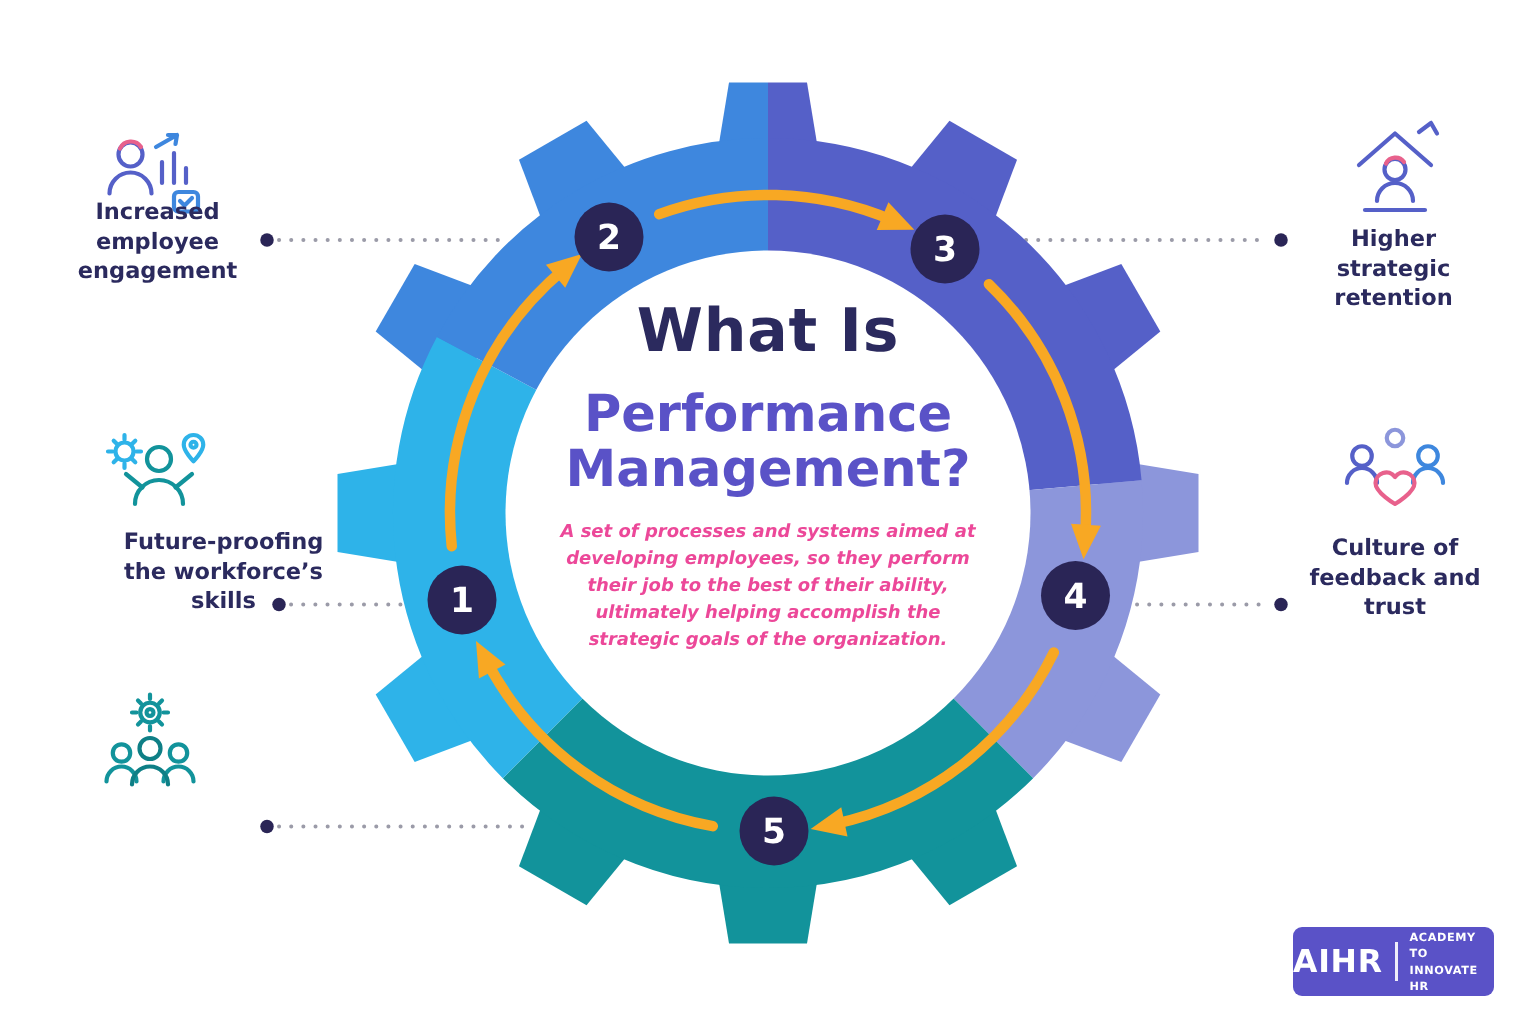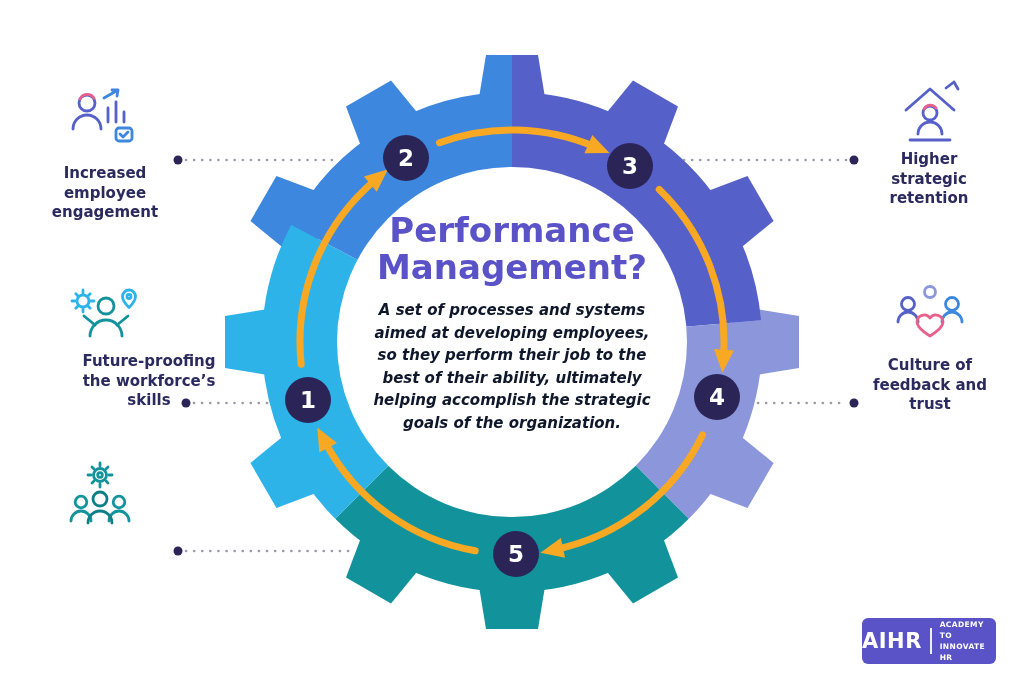--- a/index.html
+++ b/index.html
@@ -17,22 +17,22 @@
   .ring{fill:none;stroke-width:76;}
   .arrow{fill:none;stroke:#F8A823;stroke-width:7;stroke-linecap:round;}
   .badge-circle{fill:#2A2556;}
   .badge-num{fill:#ffffff;font-weight:bold;font-size:23px;text-anchor:middle;}
   .dotline{stroke:#9b9ba8;stroke-width:2.6;stroke-linecap:round;stroke-dasharray:0.1 8;fill:none;}
   .dot{fill:#2A2556;}
   
   .center-text{position:absolute;left:357px;top:198px;width:310px;text-align:center;}
   .title1{font-size:40px;font-weight:800;color:#2B2A5E;letter-spacing:.5px;}
   .title2{font-size:34px;font-weight:800;color:#5A52C7;line-height:1.08;margin-top:14px;}
-  .desc{margin:14px auto 16px;width:278px;font-size:15px;font-style:italic;font-weight:600;
-        color:#0f172a;line-height:1.5;}
+  .desc{margin:14px auto 16px;width:278px;font-size:12px;font-style:italic;font-weight:600;
+        color:#ec4899;line-height:1.5;}
   
   .benefit-label{position:absolute;text-align:center;color:#2B2A5E;font-weight:bold;
         font-size:15px;line-height:1.3;}
   .benefit-icon{position:absolute;}
   .benefit-icon svg{display:block;}
   .icon-stroke{fill:none;stroke-width:2.8;stroke-linecap:round;stroke-linejoin:round;}
   
   .logo{position:absolute;left:862px;top:618px;width:134px;height:46px;background:#5A52C7;
         border-radius:6px;display:flex;align-items:center;justify-content:center;gap:8px;}
   .logo-brand{color:#fff;font-weight:800;font-size:21px;letter-spacing:.5px;}
@@ -120,38 +120,39 @@
         <text class="badge-num" x="717" y="405">4</text>
       </g>
       <g>
         <circle class="badge-circle" cx="516" cy="554" r="23"></circle>
         <text class="badge-num" x="516" y="562">5</text>
       </g>
     </g>
   </svg>
 
   <div class="center-text">
+    <div class="title1">What Is</div>
     <div class="title2">Performance Management?</div>
     <div class="desc">A set of processes and systems aimed at developing employees, so they perform their job to the best of their ability, ultimately helping accomplish the strategic goals of the organization.</div>
   </div>
 
   <div class="benefit-icon" style="left:66px;top:76px;">
     <svg width="72" height="72" viewBox="0 0 72 72">
       <g class="icon-stroke">
         <path d="M42 46 V32 M50 46 V26 M58 46 V36" stroke="#5560C8"></path>
         <path d="M38 22 L52 14 M52 14 l-6 0 M52 14 l-1 6" stroke="#3E87DE"></path>
         <circle cx="21" cy="27" r="8" stroke="#5560C8"></circle>
         <path d="M14 23 a8 8 0 0 1 14 -1" stroke="#E8618C"></path>
         <path d="M7 53 a14 14 0 0 1 28 0" stroke="#5560C8"></path>
         <rect x="50" y="52" width="16" height="13" rx="3" stroke="#3E87DE"></rect>
         <path d="M54 58 l3 3 l5 -5" stroke="#3E87DE"></path>
       </g>
     </svg>
   </div>
-  <div class="benefit-label" style="left:45px;top:164px;width:120px;text-align:center;">Increased employee engagement</div>
+  <div class="benefit-label" style="left:45px;top:132px;width:120px;text-align:center;">Increased employee engagement</div>
 
   <div class="benefit-icon" style="left:70px;top:280px;">
     <svg width="72" height="72" viewBox="0 0 72 72">
       <g class="icon-stroke">
         <circle cx="36" cy="26" r="8" stroke="#12939B"></circle>
         <path d="M20 56 a16 16 0 0 1 32 0" stroke="#12939B"></path>
         <path d="M25 45 L14 36 M47 45 L58 36" stroke="#12939B"></path>
         <circle cx="13" cy="21" r="6" stroke="#2EB3E9"></circle>
         <path d="M13 13 v-3 M13 29 v3 M5 21 h-3 M21 21 h3 M8 16 l-2.2 -2.2 M18 26 l2.2 2.2 M8 26 l-2.2 2.2 M18 16 l2.2 -2.2" stroke="#2EB3E9"></path>
         <path d="M59 10 a6.5 6.5 0 0 1 6.5 6.5 c0 4.5 -6.5 11 -6.5 11 c0 0 -6.5 -6.5 -6.5 -11 A 6.5 6.5 0 0 1 59 10 Z" stroke="#2EB3E9"></path>

